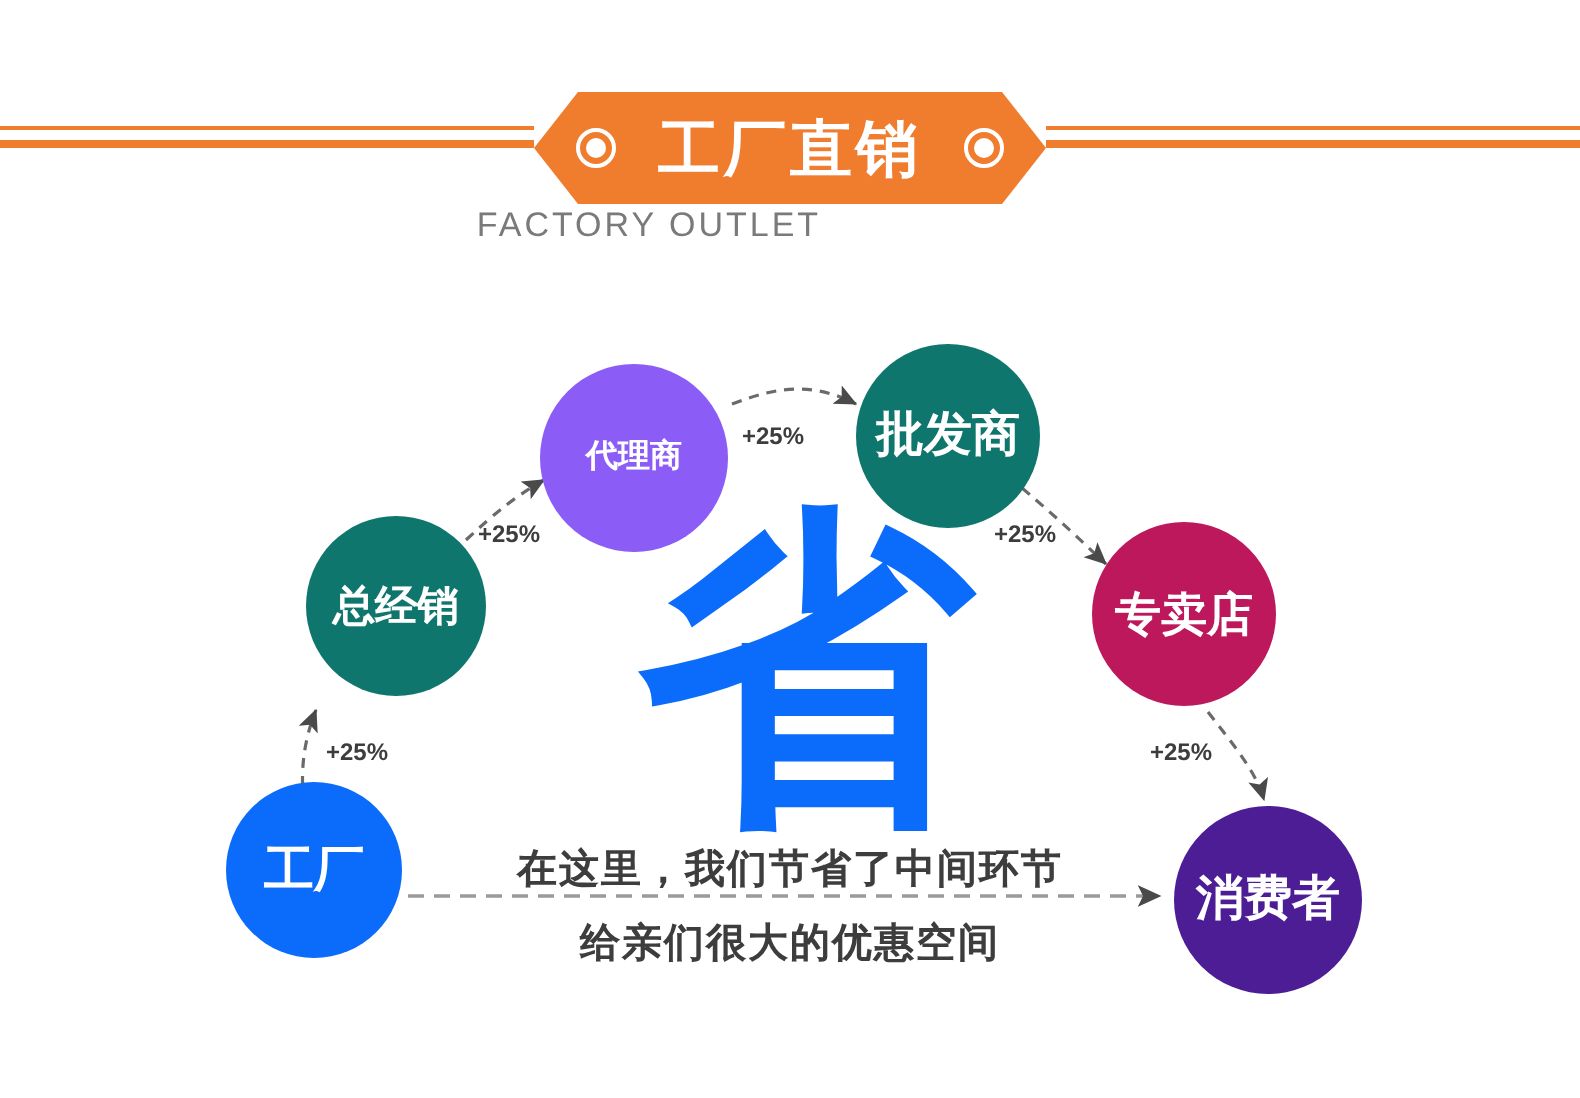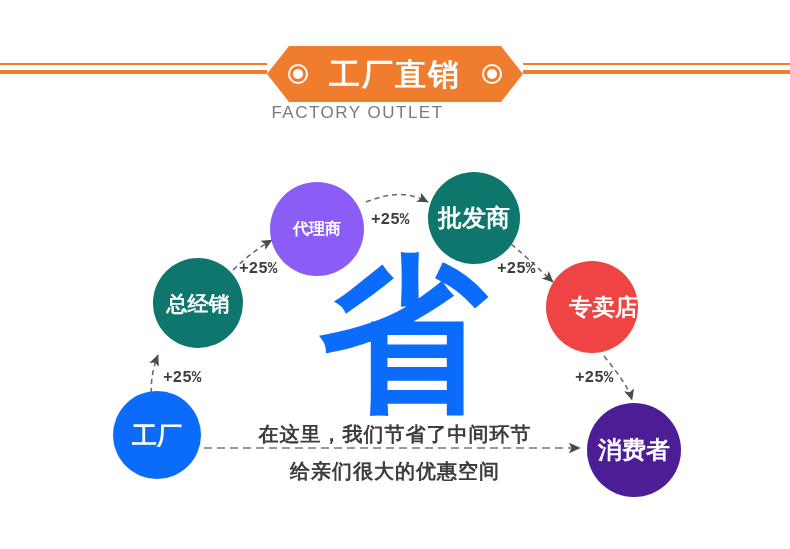--- a/index.html
+++ b/index.html
@@ -66,21 +66,20 @@
   #banner-dot-right { left: 482px; }
 
   #banner-sub {
     position: absolute;
     left: 0; top: 103px;
     width: 649px;
     text-align: center;
     color: #7a7a7a;
     font-size: 17px;
     letter-spacing: 1.5px;
-    padding-left: 33px;
   }
 
   
   #diagram {
     position: absolute;
     left: 0; top: 140px;
     width: 790px; height: 409px;
   }
   #arrow-layer {
     position: absolute;
@@ -94,24 +93,23 @@
     align-items: center;
     justify-content: center;
     color: #ffffff;
     font-weight: bold;
     line-height: 1;
     white-space: nowrap;
   }
   .pct {
     position: absolute;
     color: #3d3d3d;
-    font-size: 16px;
+    font-size: 12px;
     font-weight: bold;
     white-space: nowrap;
-    font-family: Liberation Mono, monospace;
   }
   #center-glyph {
     position: absolute;
     left: 318px; top: 110px;
     width: 170px; height: 170px;
     display: flex; align-items: center; justify-content: center;
     color: #0B6BFB;
     font-size: 168px;
     font-weight: bold;
     line-height: 1;
@@ -185,21 +183,21 @@
   </div>
 
   <div class="node" style="left:270px; top:42px;  width:94px;  height:94px;  background:#8b5cf6; font-size:16px;">
     <span>代理商</span>
   </div>
 
   <div class="node" style="left:428px; top:32px;  width:92px;  height:92px;  background:#0f766e; font-size:24px;">
     <span>批发商</span>
   </div>
 
-  <div class="node" style="left:546px; top:121px; width:92px;  height:92px;  background:#ef4444; font-size:23px;justify-content:flex-end;">
+  <div class="node" style="left:546px; top:121px; width:92px;  height:92px;  background:#be185d; font-size:23px;">
     <span>专卖店</span>
   </div>
 
   <div class="node" style="left:587px; top:263px; width:94px;  height:94px;  background:#4c1d95; font-size:24px;">
     <span>消费者</span>
   </div>
 
   <div class="pct" style="left:163px; top:229px;">+25%</div>
   <div class="pct" style="left:239px; top:120px;">+25%</div>
   <div class="pct" style="left:371px; top:71px;">+25%</div>

